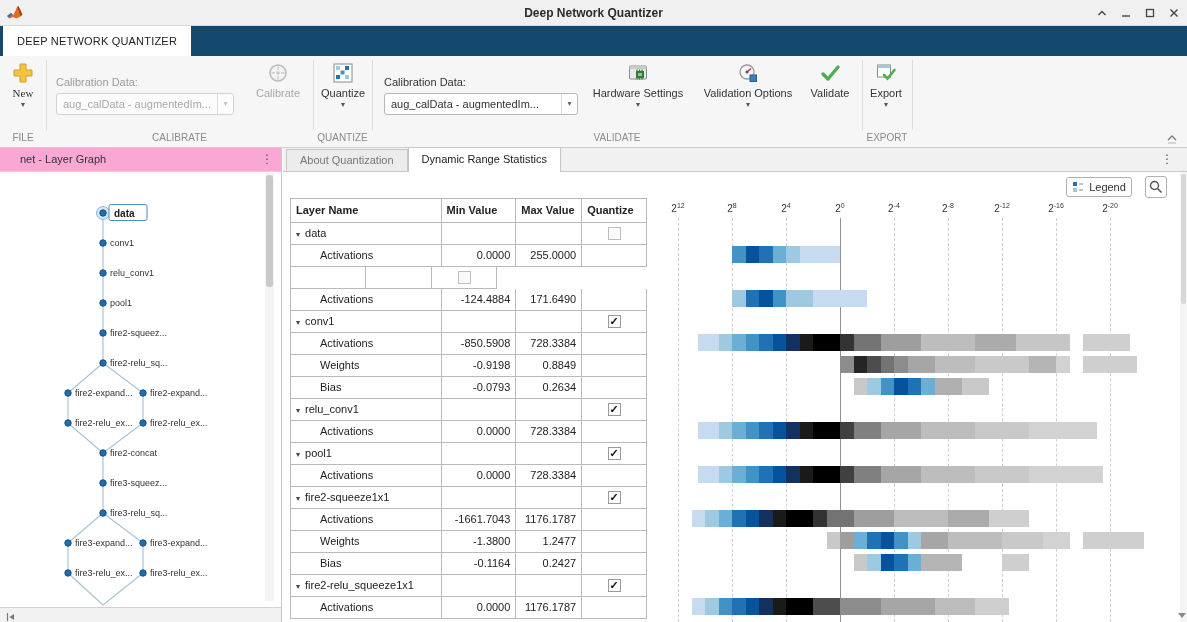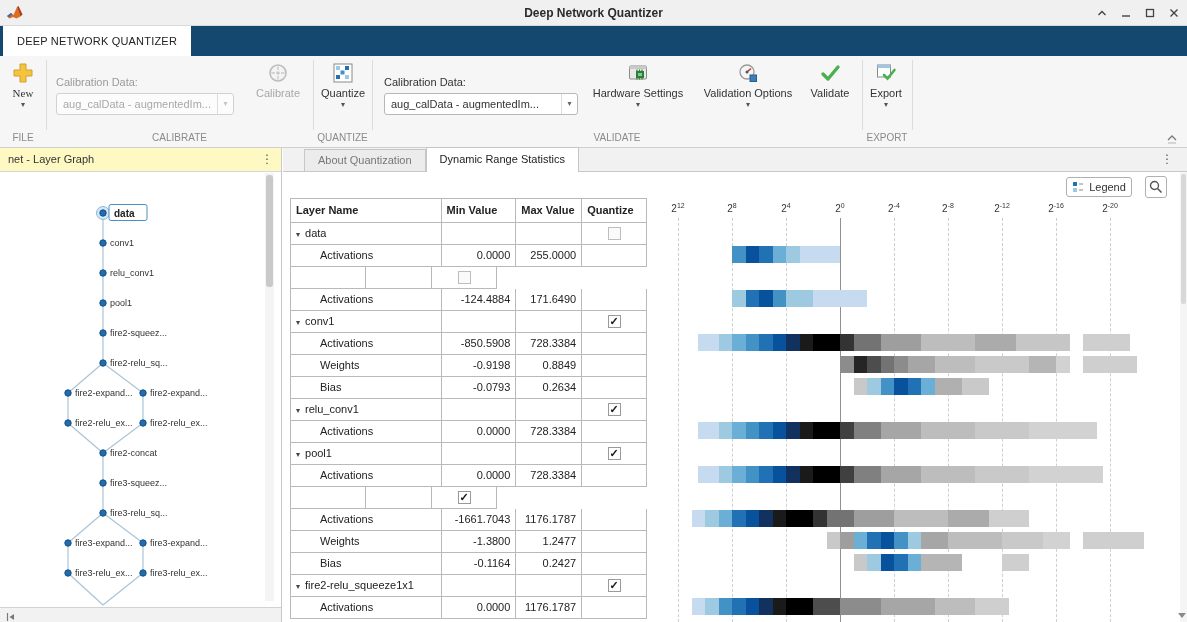--- a/index.html
+++ b/index.html
@@ -30,33 +30,33 @@
   .combo { position:absolute; height:22px; background:#fff; border:1px solid #b8b8b8; border-radius:3px; display:flex; align-items:center; overflow:hidden; }
   .combo-text { flex:1; padding-left:6px; font-size:11px; color:#333; white-space:nowrap; overflow:hidden; }
   .combo-caret { width:16px; text-align:center; font-size:8px; color:#666; border-left:1px solid #dcdcdc; line-height:20px; }
   .combo.disabled { background:#fcfcfc; border-color:#d2d2d2; }
   .combo.disabled .combo-text { color:#a8a8a8; }
   .combo.disabled .combo-caret { color:#c4c4c4; }
   .rib-collapse { position:absolute; right:8px; bottom:3px; width:14px; height:12px; }
 
   
   .left-panel { position:absolute; left:0; top:148px; width:282px; height:474px; background:#fff; border-right:1px solid #c8c8c8; }
-  .lp-header { position:absolute; left:0; top:0; width:281px; height:24px; background:#fef9c3; border-bottom:1px solid #d6d6d6; font-size:11px; color:#333; line-height:23px; padding-left:8px; }
+  .lp-header { position:absolute; left:0; top:0; width:281px; height:24px; background:#f9a8d4; border-bottom:1px solid #d6d6d6; font-size:11px; color:#333; line-height:23px; padding-left:20px; }
   .lp-dots { position:absolute; right:8px; top:0; line-height:23px; color:#555; font-size:12px; }
   .lp-graph { position:absolute; left:0; top:24px; width:264px; height:435px; }
   .lp-scroll { position:absolute; left:265px; top:25px; width:9px; height:428px; background:#f4f4f4; }
   .lp-scroll-thumb { position:absolute; left:1px; top:2px; width:7px; height:112px; background:#c9c9c9; border-radius:3px; }
   .lp-bottom { position:absolute; left:0; top:459px; width:281px; height:15px; background:#f2f2f2; border-top:1px solid #d2d2d2; }
   .lp-collapse { position:absolute; left:4px; top:1px; width:12px; height:12px; }
 
   
   .main-panel { position:absolute; left:283px; top:148px; width:904px; height:474px; background:#fff; }
   .doc-bar { position:absolute; left:0; top:0; width:904px; height:24px; background:#f1f1f1; border-bottom:1px solid #c8c8c8; display:flex; align-items:flex-end; padding-left:3px; }
   .dtab { height:24px; line-height:23px; padding:0 13px; font-size:11px; border:1px solid #c6c6c6; border-bottom:none; position:relative; white-space:nowrap; }
-  .dtab.inactive { background:#ececec; color:#777; height:22px; line-height:21px;margin-left:18px; }
+  .dtab.inactive { background:#ececec; color:#777; height:22px; line-height:21px; }
   .dtab.active { background:#fff; color:#222; z-index:2; margin-bottom:-1px; height:25px; }
   .doc-dots { position:absolute; right:14px; top:4px; color:#555; font-size:12px; }
 
   
   .stats-table { position:absolute; left:290px; top:198px; width:357px; border-left:1px solid #b9b9b9; border-top:1px solid #b9b9b9; background:#fff; font-size:11px; color:#222; }
   .trow { display:flex; height:22px; }
   .trow.thead { height:24px; font-weight:bold; }
   .tcell { border-right:1px solid #b9b9b9; border-bottom:1px solid #b9b9b9; overflow:hidden; white-space:nowrap; padding:0 5px; line-height:21px; }
   .thead .tcell { line-height:23px; }
   .c0 { width:151px; } .c1 { width:75px; } .c2 { width:66px; } .c3 { width:65px; }
@@ -393,20 +393,21 @@
           <span class="checkbox">✓</span>
         </div>
       </div>
       <div class="trow child">
         <div class="tcell c0"><span class="cname">Activations</span></div>
         <div class="tcell num c1">0.0000</div>
         <div class="tcell num c2">728.3384</div>
         <div class="tcell chk c3"></div>
       </div>
       <div class="trow group">
+        <div class="tcell c0"><span class="gcaret">▾</span><span class="gname">fire2-squeeze1x1</span></div>
         <div class="tcell num c1"></div>
         <div class="tcell num c2"></div>
         <div class="tcell chk c3">
           <span class="checkbox">✓</span>
         </div>
       </div>
       <div class="trow child">
         <div class="tcell c0"><span class="cname">Activations</span></div>
         <div class="tcell num c1">-1661.7043</div>
         <div class="tcell num c2">1176.1787</div>

